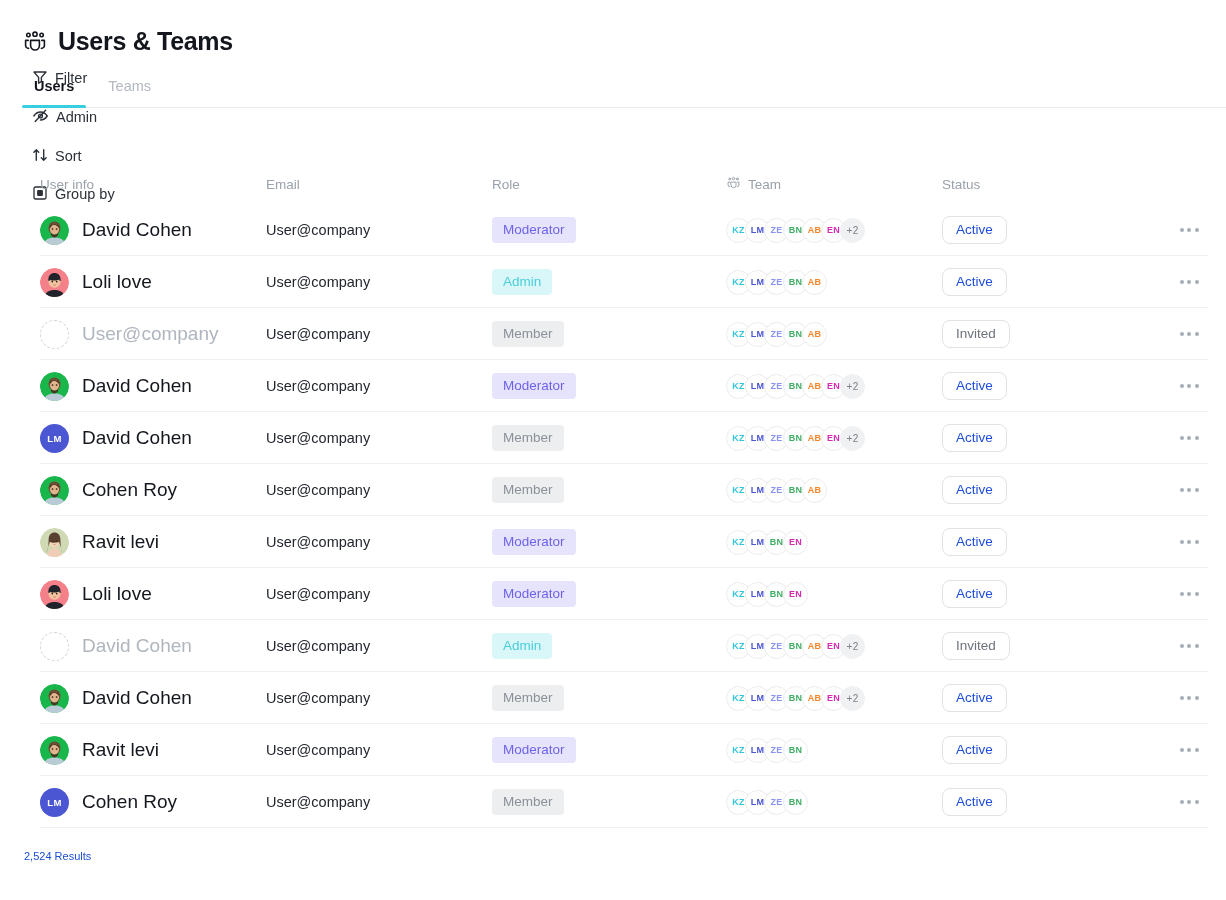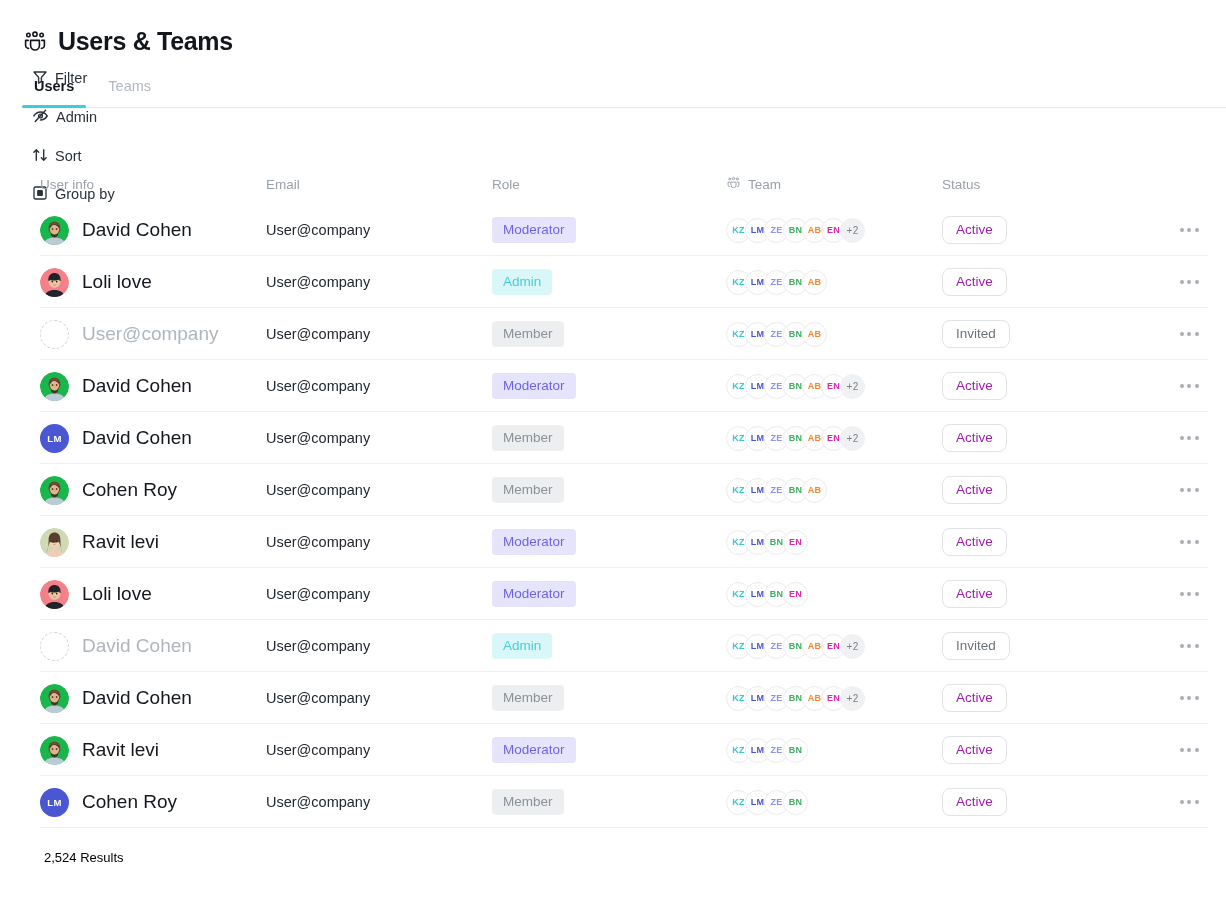--- a/index.html
+++ b/index.html
@@ -126,28 +126,28 @@
     margin-right: -6px; flex: 0 0 auto;
   }
   .chip.more { background: #f0f1f2; border-color: #f0f1f2; color: #7b818a; font-weight: 400; font-size: 10px; }
 
   
   .status-pill {
     display: inline-flex; align-items: center; justify-content: center;
     height: 28px; padding: 0 13px; border-radius: 8px;
     font-size: 13.5px; border: 1px solid #dfe2e6; background: #fff; line-height: 1;
   }
-  .status-active  { color: #a21caf; }
+  .status-active  { color: #1d4ed8; }
   .status-invited { color: #6d737b; }
 
   
   .kebab { display: flex; gap: 3.5px; align-items: center; cursor: pointer; padding: 6px; }
   .kebab i { width: 4px; height: 4px; border-radius: 50%; background: #a7adb5; display: block; }
 
-  .footer { padding: 22px 0 0 44px; font-size: 13px; color: #000000; }
+  .footer { padding: 22px 0 0 24px; font-size: 11px; color: #1d4ed8; }
 </style>
 </head>
 <body>
 
 <div class="page">
 
   <div class="page-header">
     <span class="users-glyph">
       <svg viewBox="0 0 26 26" fill="none" stroke="#13161c" stroke-width="1.6" stroke-linecap="round" stroke-linejoin="round">
         <circle cx="13" cy="6.2" r="2.1"></circle>

